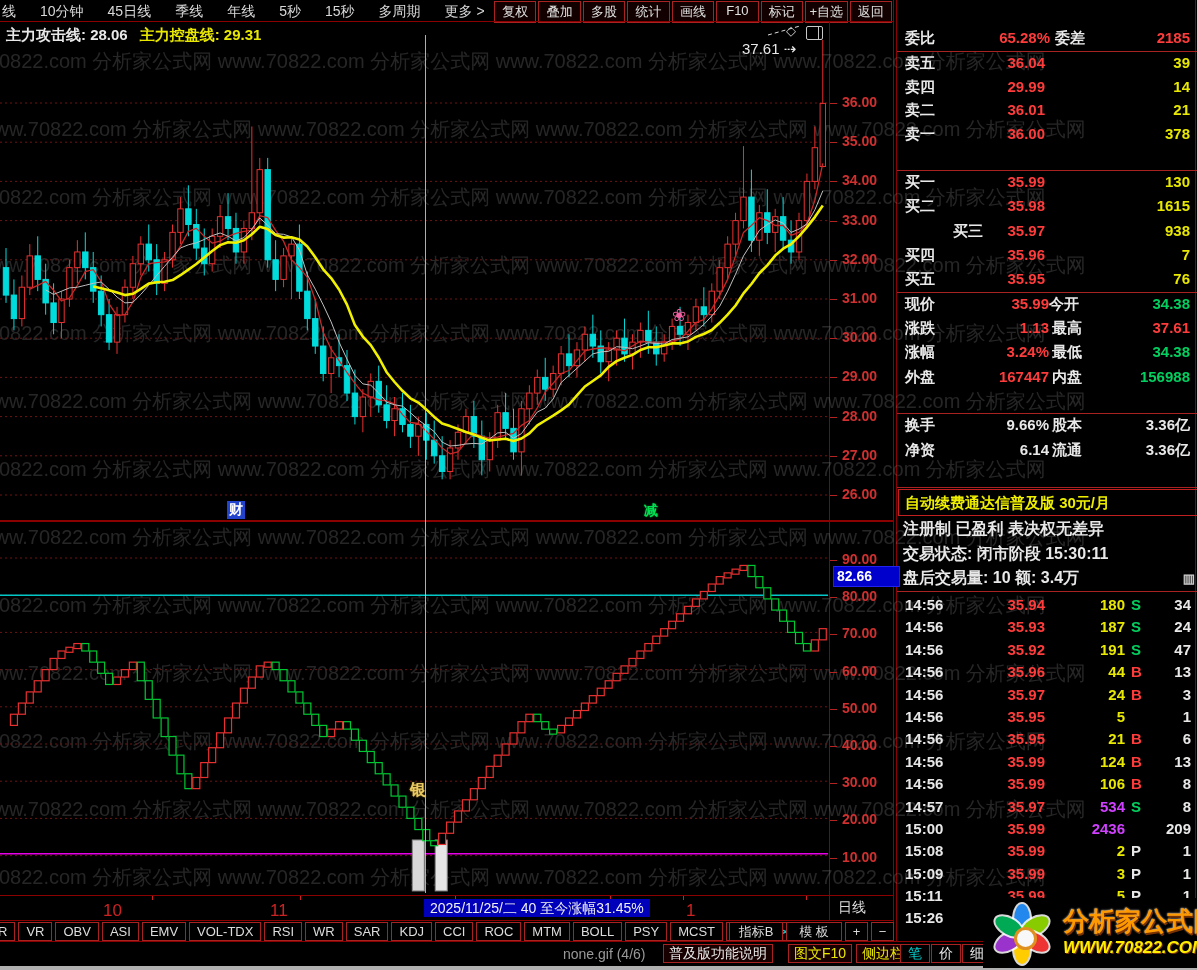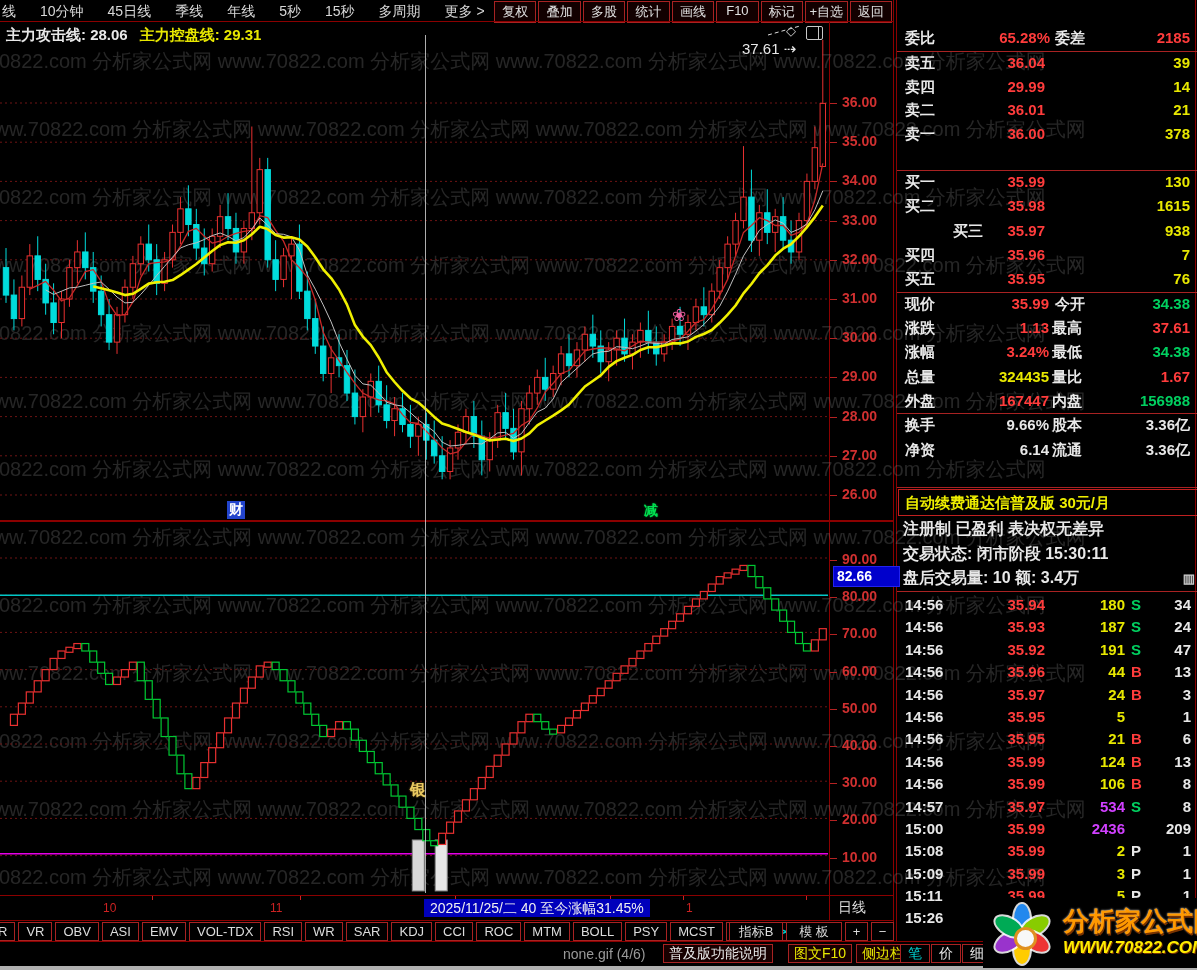--- a/index.html
+++ b/index.html
@@ -25,21 +25,21 @@
   .marker-flower{left:672px;top:305px;color:#f060a0;font-size:17px;z-index:3}
   .high-note{left:742px;top:40px;color:#e8e8e8;font-size:15px;z-index:3}
   .sub-cur{left:833px;top:566px;width:62px;height:19px;background:#0000cc;color:#fff;font-size:14px;
            font-weight:bold;line-height:19px;padding-left:3px;z-index:4;border:1px solid #2222ee}
   .period{left:838px;top:899px;color:#dcdcdc;font-size:14px;z-index:3}
   .crosshair{left:425px;top:35px;width:1px;height:858px;background:#cccccc;opacity:.85;z-index:3}
   .diamond{left:786px;top:23px;color:#cccccc;font-size:13px;z-index:3}
   .winicon{left:806px;top:26px;width:15px;height:12px;border:1px solid #c8c8c8;border-radius:2px;z-index:3}
   .winicon div{position:absolute;right:3px;top:0;width:1px;height:12px;background:#c8c8c8}
   
-  .monthlbl{position:absolute;color:#cc2222;font-size:12px;top:901px;z-index:3}
+  .monthlbl{position:absolute;color:#cc2222;font-size:17px;top:901px;z-index:3}
   .datesel{left:424px;top:899px;height:18px;background:#0000bb;color:#f0f0f0;font-size:14px;
            line-height:18px;padding:0 6px;z-index:4;white-space:nowrap}
   .dtick{position:absolute;top:896px;width:1px;height:4px;background:#cc2222;z-index:3}
   
   .tabbar{left:-10px;top:922px;display:flex;gap:3px;z-index:3}
   .itab{border:1px solid #a82222;color:#dcdcdc;font-size:13px;padding:0 7px;height:17px;line-height:17px;
         background:#000;white-space:nowrap}
   .itab.cyan{color:#00cccc;font-weight:bold}
   .rtab{position:absolute;top:922px;border:1px solid #a82222;color:#dcdcdc;font-size:13px;height:17px;
         line-height:17px;text-align:center;background:#000;z-index:3}
@@ -634,40 +634,34 @@
         <div class="prow" style="height:24.3px;line-height:24.3px">
           <span class="cw" style="left: 8px;">买五</span>
           <span class="cr" style="right: 152px;">35.95</span>
           <span class="cy" style="right: 7px;">76</span>
         </div>
       </div>
     <div class="pblock" id="stats1" style="top:292px;height:121px">
         <div class="prow" style="height:24.2px;line-height:24.2px">
           <span class="cw" style="left: 8px;">现价</span>
           <span class="cr" style="right: 148px;">35.99</span>
-          <span class="cw" style="left: 158px;">今开</span>
+          <span class="cw" style="left: 152px;">今开</span>
           <span class="cg" style="right: 7px;">34.38</span>
         </div>
         <div class="prow" style="height:24.2px;line-height:24.2px">
           <span class="cw" style="left: 8px;">涨跌</span>
           <span class="cr" style="right: 148px;">1.13</span>
           <span class="cw" style="left: 155px;">最高</span>
           <span class="cr" style="right: 7px;">37.61</span>
         </div>
         <div class="prow" style="height:24.2px;line-height:24.2px">
           <span class="cw" style="left: 8px;">涨幅</span>
           <span class="cr" style="right: 148px;">3.24%</span>
           <span class="cw" style="left: 155px;">最低</span>
           <span class="cg" style="right: 7px;">34.38</span>
-        </div>
-        <div class="prow" style="height:24.2px;line-height:24.2px">
-          <span class="cw" style="left: 8px;">总量</span>
-          <span class="cy" style="right: 148px;">324435</span>
-          <span class="cw" style="left: 155px;">量比</span>
-          <span class="cr" style="right: 7px;">1.67</span>
         </div>
         <div class="prow" style="height:24.2px;line-height:24.2px">
           <span class="cw" style="left: 8px;">外盘</span>
           <span class="cr" style="right: 148px;">167447</span>
           <span class="cw" style="left: 155px;">内盘</span>
           <span class="cg" style="right: 7px;">156988</span>
         </div>
       </div>
     <div class="pblock" id="stats2" style="top:413px;height:74px">
         <div class="prow" style="height:24.6px;line-height:24.6px">

